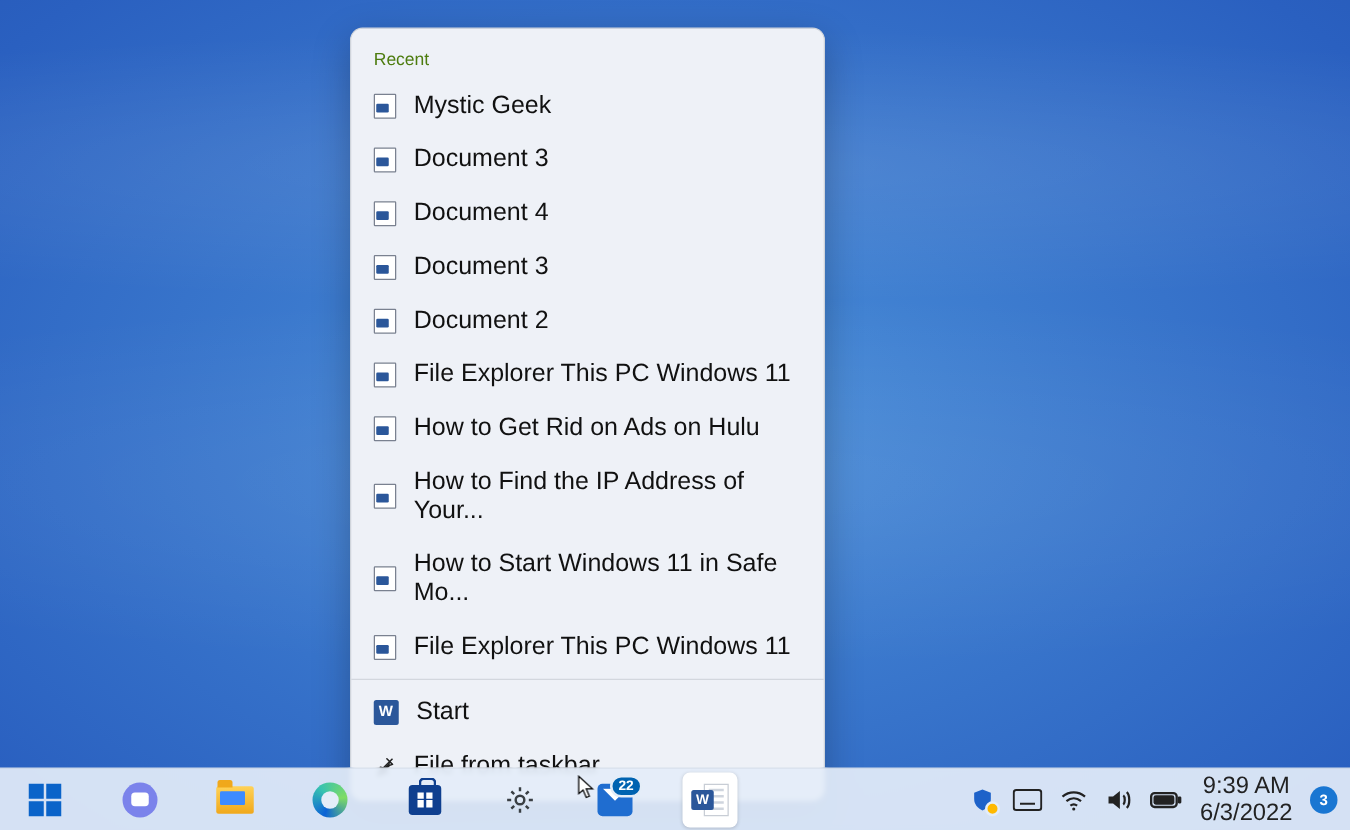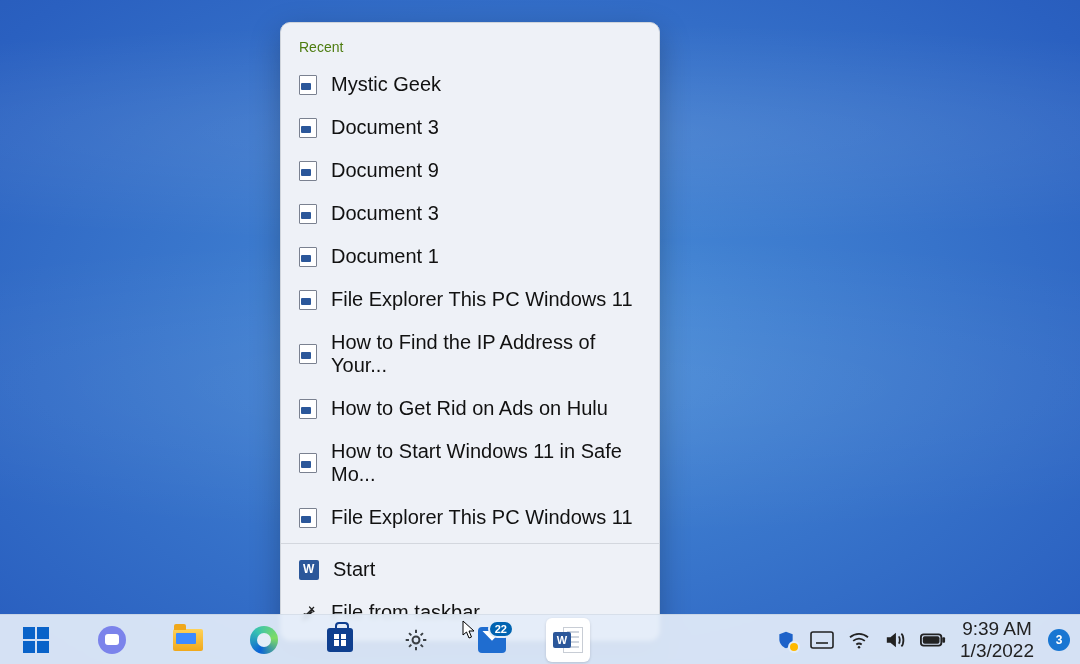--- a/index.html
+++ b/index.html
@@ -132,41 +132,41 @@
   <div class="jl-item">
     <span class="doc-icon"></span>
     <span>Mystic Geek</span>
   </div>
   <div class="jl-item">
     <span class="doc-icon"></span>
     <span>Document 3</span>
   </div>
   <div class="jl-item">
     <span class="doc-icon"></span>
-    <span>Document 9</span>
+    <span>Document 4</span>
   </div>
   <div class="jl-item">
     <span class="doc-icon"></span>
     <span>Document 3</span>
   </div>
   <div class="jl-item">
     <span class="doc-icon"></span>
-    <span>Document 1</span>
+    <span>Document 2</span>
   </div>
   <div class="jl-item">
     <span class="doc-icon"></span>
     <span>File Explorer This PC Windows 11</span>
   </div>
   <div class="jl-item">
     <span class="doc-icon"></span>
+    <span>How to Get Rid on Ads on Hulu</span>
+  </div>
+  <div class="jl-item">
+    <span class="doc-icon"></span>
     <span>How to Find the IP Address of Your...</span>
-  </div>
-  <div class="jl-item">
-    <span class="doc-icon"></span>
-    <span>How to Get Rid on Ads on Hulu</span>
   </div>
   <div class="jl-item">
     <span class="doc-icon"></span>
     <span>How to Start Windows 11 in Safe Mo...</span>
   </div>
   <div class="jl-item">
     <span class="doc-icon"></span>
     <span>File Explorer This PC Windows 11</span>
   </div>
 
@@ -279,17 +279,17 @@
     </span>
     <span>
       <svg width="26" height="16" viewBox="0 0 28 16" fill="none" stroke="#222" stroke-width="2">
         <rect x="1" y="2" width="22" height="12" rx="3"></rect>
           <rect x="24" y="5" width="3" height="6" rx="1" fill="#222" stroke="none"></rect>
         <rect x="3" y="4" width="18" height="8" rx="2" fill="#222" stroke="none"></rect>
       </svg>
     </span>
     <div class="clock">
       <div>9:39 AM</div>
-      <div>1/3/2022</div>
+      <div>6/3/2022</div>
     </div>
     <span class="notif">3</span>
   </div>
 </div>
 
 </body></html>

